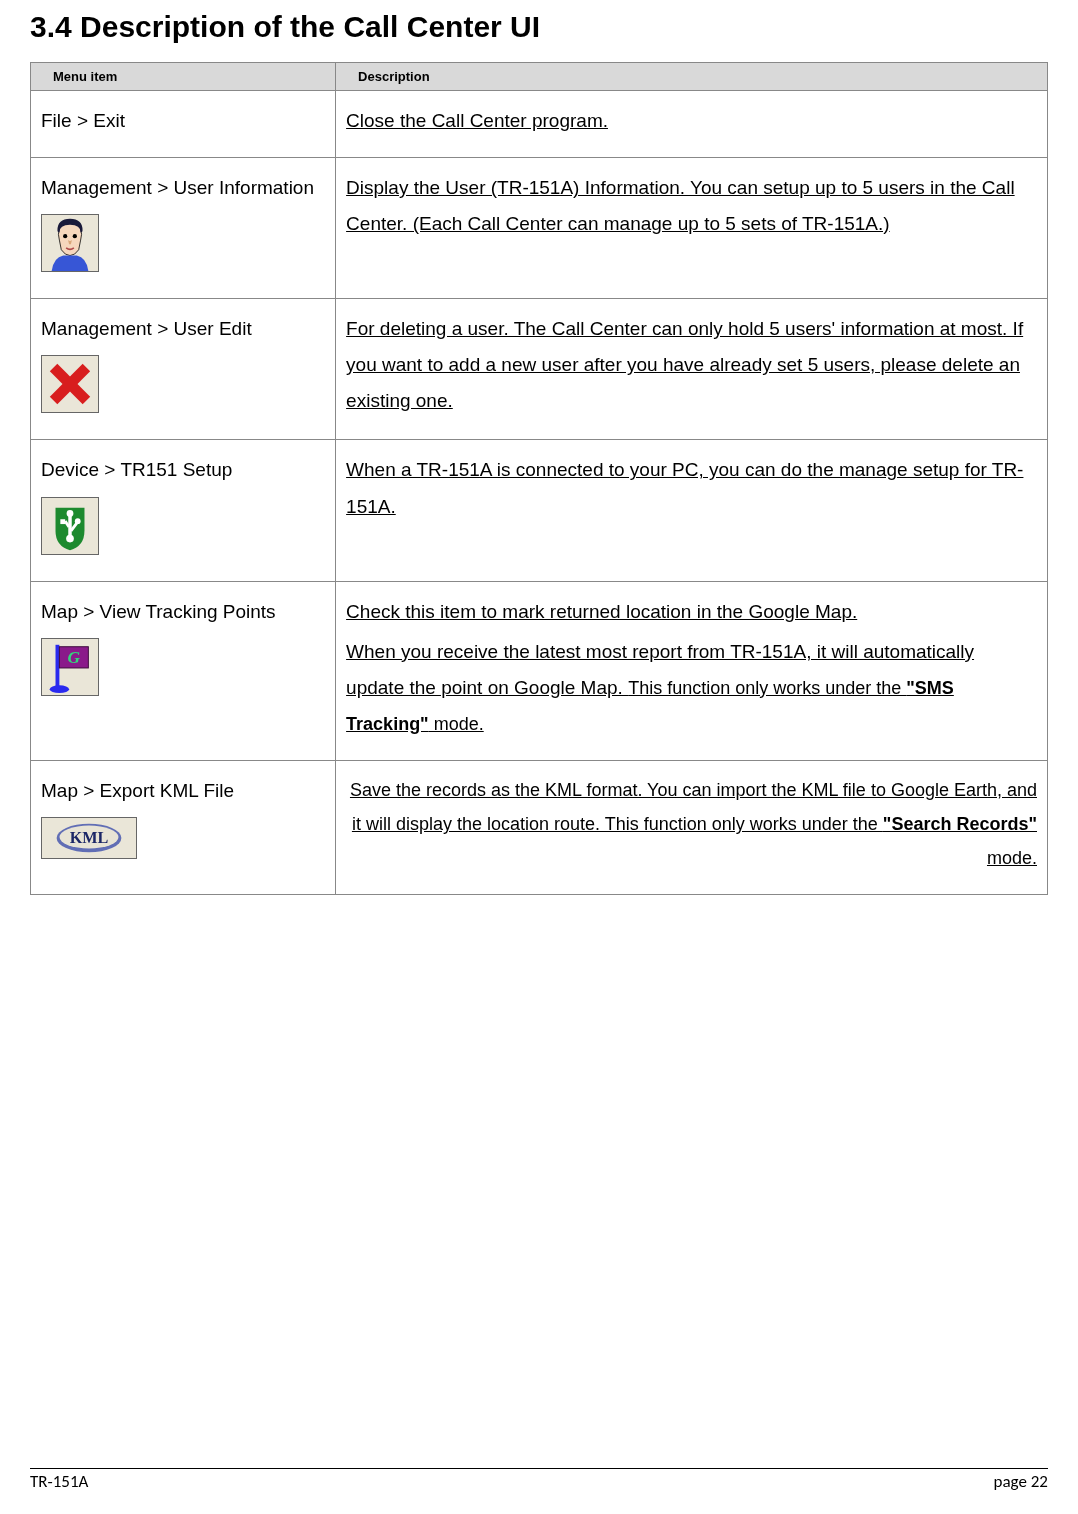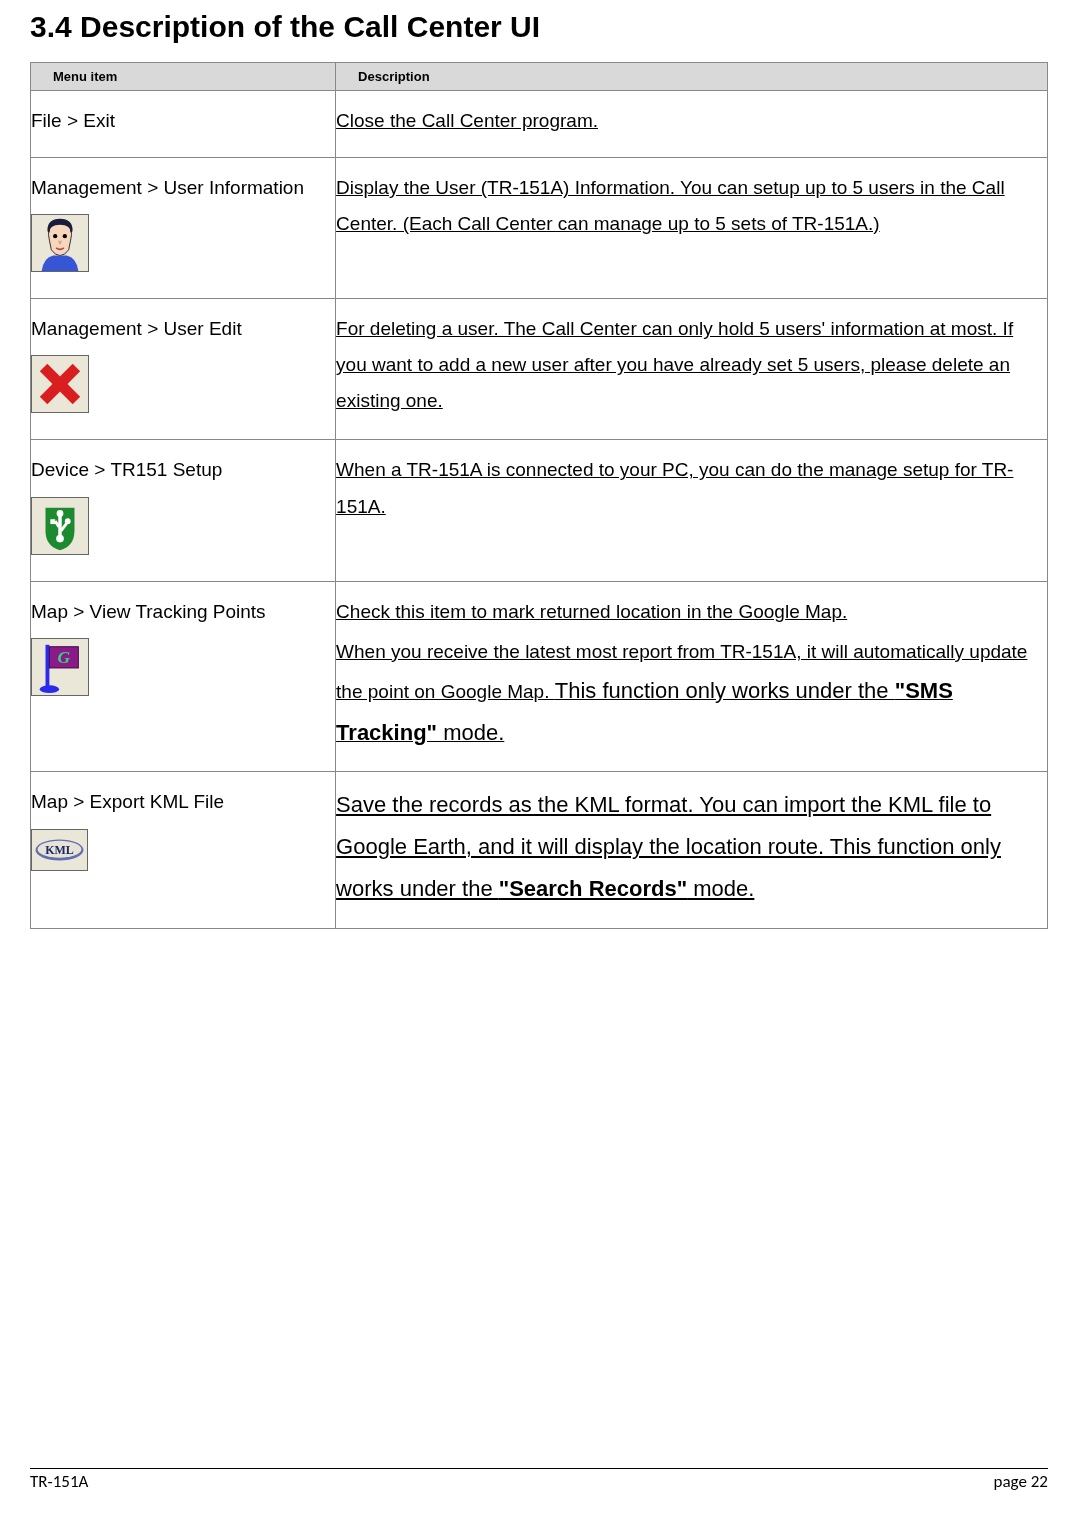--- a/index.html
+++ b/index.html
@@ -29,41 +29,41 @@
       text-align: left;
     }
     table.menu-table th {
       background: #d9d9d9;
       font-weight: bold;
       font-size: 13px;
       padding: 6px 22px;
     }
     table.menu-table td {
       font-size: 19px;
-      padding: 12px 10px 14px 0;
+      padding: 12px 10px 14px 10px;
       line-height: 1.9;
     }
     col.col-menu { width: 30%; }
     col.col-desc { width: 70%; }
     .icon-wrap {
       margin-top: 8px;
     }
     .icon {
       display: inline-block;
       border: 1px solid #666;
       background: #eae6d8;
       width: 58px;
       height: 58px;
       position: relative;
       overflow: hidden;
     }
     .icon svg { display: block; width: 100%; height: 100%; }
     .menu-label { display: block; }
     .desc-para { display: block; margin-bottom: 4px; text-decoration: underline; }
-    .alt-font { font-family: Verdana, Geneva, sans-serif; font-size: 22px; }
+    .alt-font { font-family: Verdana, Geneva, sans-serif; font-size: 18px; text-align: right; }
     .footer {
       position: absolute;
       bottom: 22px;
       left: 30px;
       right: 30px;
       border-top: 1px solid #000;
       padding-top: 2px;
       display: flex;
       justify-content: space-between;
       font-family: Calibri, Arial, sans-serif;
@@ -184,21 +184,21 @@
         <span class="desc-para">
           <span>When you receive the latest most report from TR-151A, it will automatically update the point on Google Map. </span><span class="alt-font">This function only works under the </span><b class="alt-font">"SMS Tracking"</b><span class="alt-font"> mode.</span>
         </span>
       </td>
     </tr>
 
     <tr>
       <td>
         <span class="menu-label">Map &gt; Export KML File</span>
         <div class="icon-wrap">
-          <span class="icon" style="width:57px;height:42px;">
+          <span class="icon" style="width:96px;height:42px;">
             <svg viewBox="0 0 78 42">
               <rect x="0" y="0" width="78" height="42" fill="#eae6d8"></rect>
               <ellipse cx="39" cy="21" rx="34" ry="15" fill="#616eb5"></ellipse>
               <ellipse cx="39" cy="20" rx="31" ry="12" fill="#e8e4d5"></ellipse>
               <text x="39" y="26" font-family="Georgia,serif" font-weight="bold" font-size="17" fill="#1b2666" text-anchor="middle">KML</text>
             </svg>
           </span>
         </div>
       </td>
       <td>

